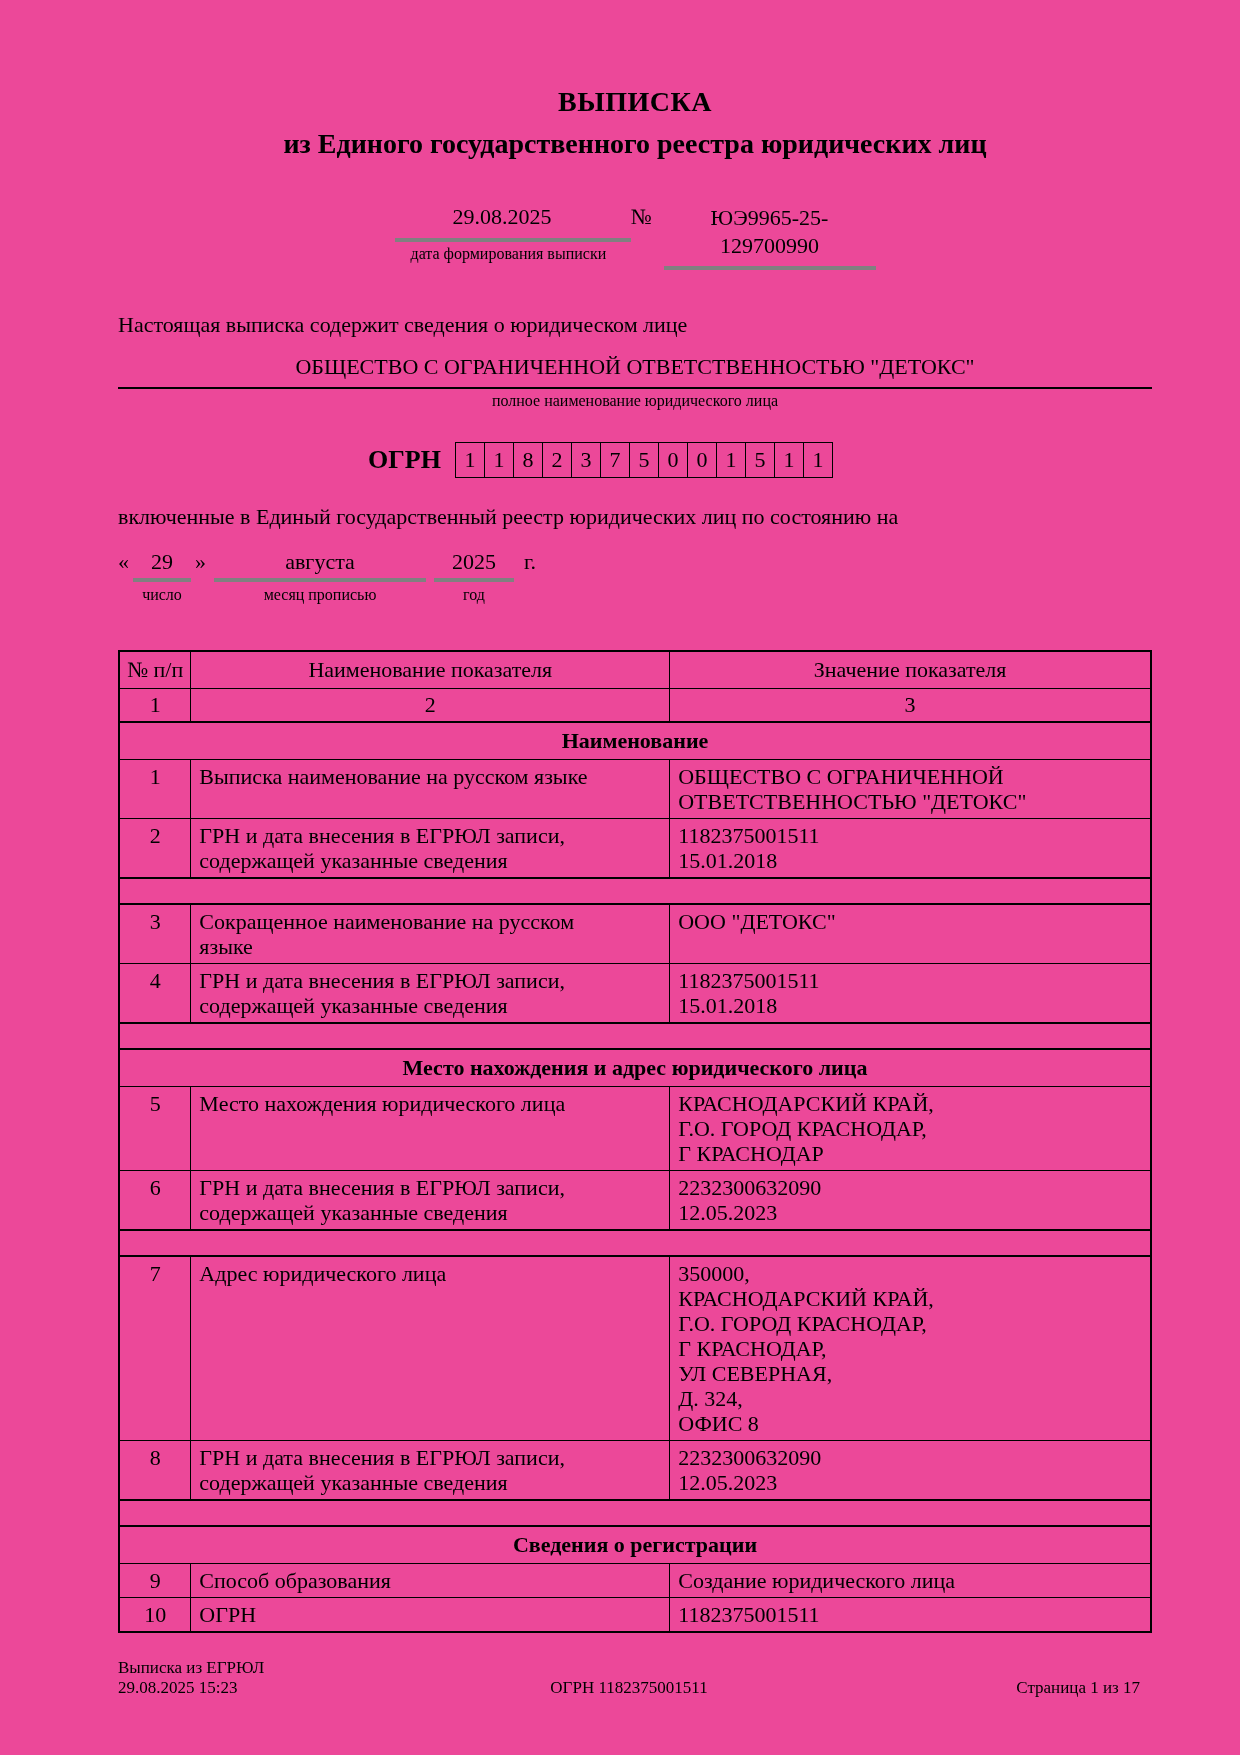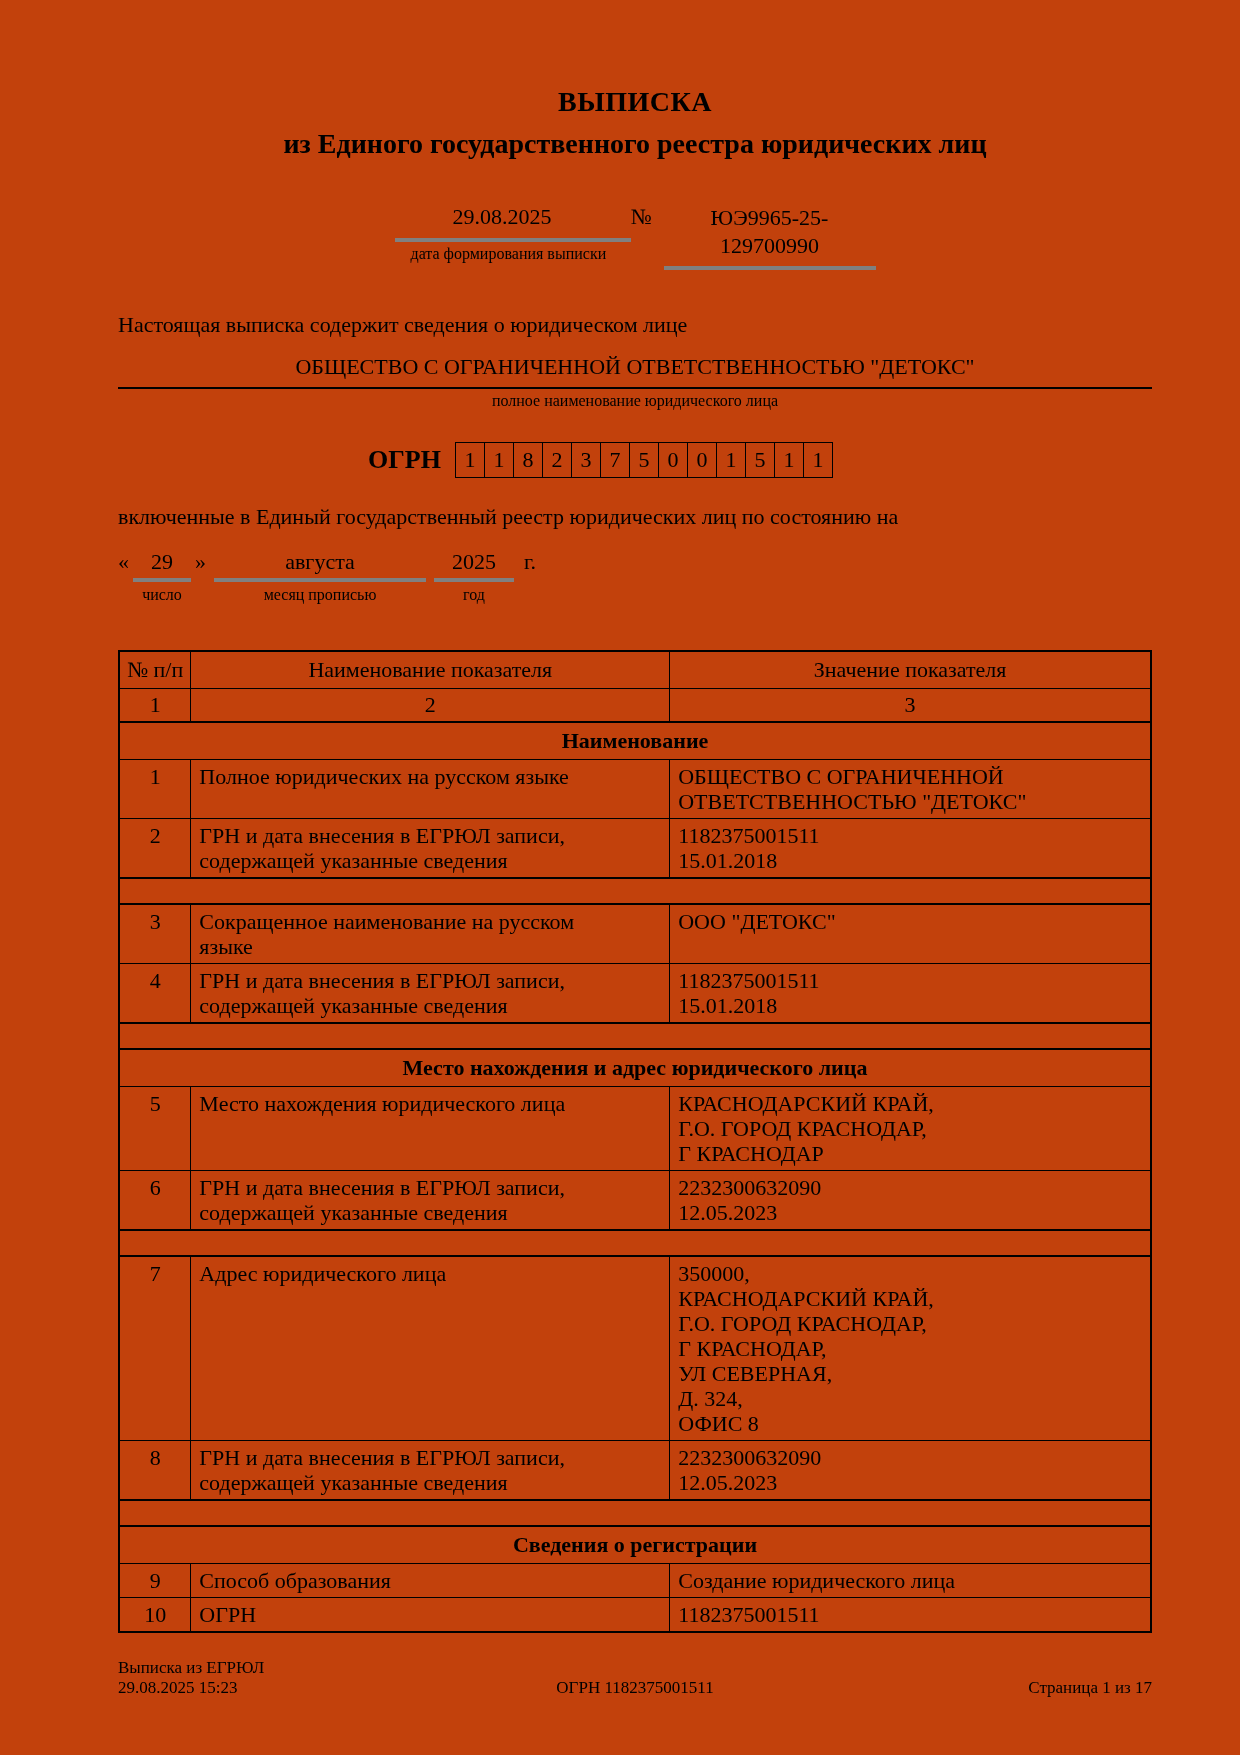--- a/index.html
+++ b/index.html
@@ -1,20 +1,20 @@
 <!DOCTYPE html>
 <html><head>
 <meta charset="utf-8">
 <style>
   html,body { margin:0; padding:0; background:#e8e8e8; }
   .page {
     position: relative;
     width: 1240px; height: 1755px;
     margin: 0 auto;
-    background: #c2410c;
+    background: #ec4899;
     font-family: "Liberation Serif", "DejaVu Serif", serif;
     color: #000;
     box-sizing: border-box;
     padding: 86px 88px 0 118px;
     overflow: hidden;
   }
   .doc-title { text-align:center; font-size:28px; font-weight:bold; margin:0; letter-spacing:0.5px; }
   .doc-subtitle { text-align:center; font-size:28px; font-weight:bold; margin:10px 0 0 0; }
 
   .meta-row { display:flex; justify-content:center; margin-top:44px; }
@@ -62,21 +62,21 @@
     font-size:22px;
   }
   table.indicators th, table.indicators td { border:1px solid #000; vertical-align:top;margin-top:8px; }
   table.indicators thead th { font-weight:normal; text-align:center; padding:5px 6px; }
   table.indicators tr.nums td { text-align:center; padding:3px 6px; border-bottom:2px solid #000; }
   tr.section-row td { font-weight:bold; text-align:center; padding:5px 6px; }
   tr.data-row td { line-height:25px; padding:4px 8px; white-space:pre-line; }
   tr.data-row td.cell-num { text-align:center; padding-left:2px; padding-right:2px; }
   tr.spacer-row td { height:22px; border-top:2px solid #000; border-bottom:2px solid #000; }
 
-  .footer { position:absolute; left:118px; right:88px; top:1658px; display:flex; font-size:17px; line-height:20px; }
+  .footer { position:absolute; left:118px; right:100px; top:1658px; display:flex; font-size:17px; line-height:20px; }
   .footer .f-left { flex:1; }
   .footer .f-center { flex:1; text-align:center; align-self:flex-end; }
   .footer .f-right { flex:1; text-align:right; align-self:flex-end; }
 </style>
 </head>
 <body>
 
 <div class="page">
 
   <h1 class="doc-title">ВЫПИСКА</h1>
@@ -159,21 +159,21 @@
         <td>2</td>
         <td>3</td>
       </tr>
     </thead>
     <tbody>
         <tr class="section-row">
           <td colspan="3">Наименование</td>
         </tr>
         <tr class="data-row">
           <td class="cell-num">1</td>
-          <td class="cell-name">Полное юридических на русском языке</td>
+          <td class="cell-name">Выписка наименование на русском языке</td>
           <td class="cell-value">ОБЩЕСТВО С ОГРАНИЧЕННОЙ
 ОТВЕТСТВЕННОСТЬЮ "ДЕТОКС"</td>
         </tr>
         <tr class="data-row">
           <td class="cell-num">2</td>
           <td class="cell-name">ГРН и дата внесения в ЕГРЮЛ записи,
 содержащей указанные сведения</td>
           <td class="cell-value">1182375001511
 15.01.2018</td>
         </tr>

